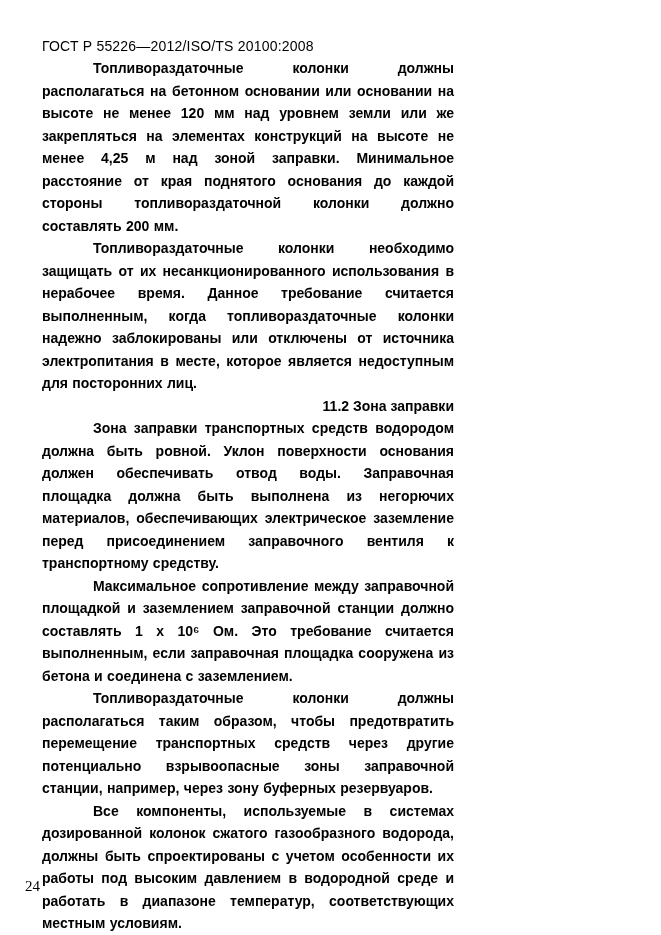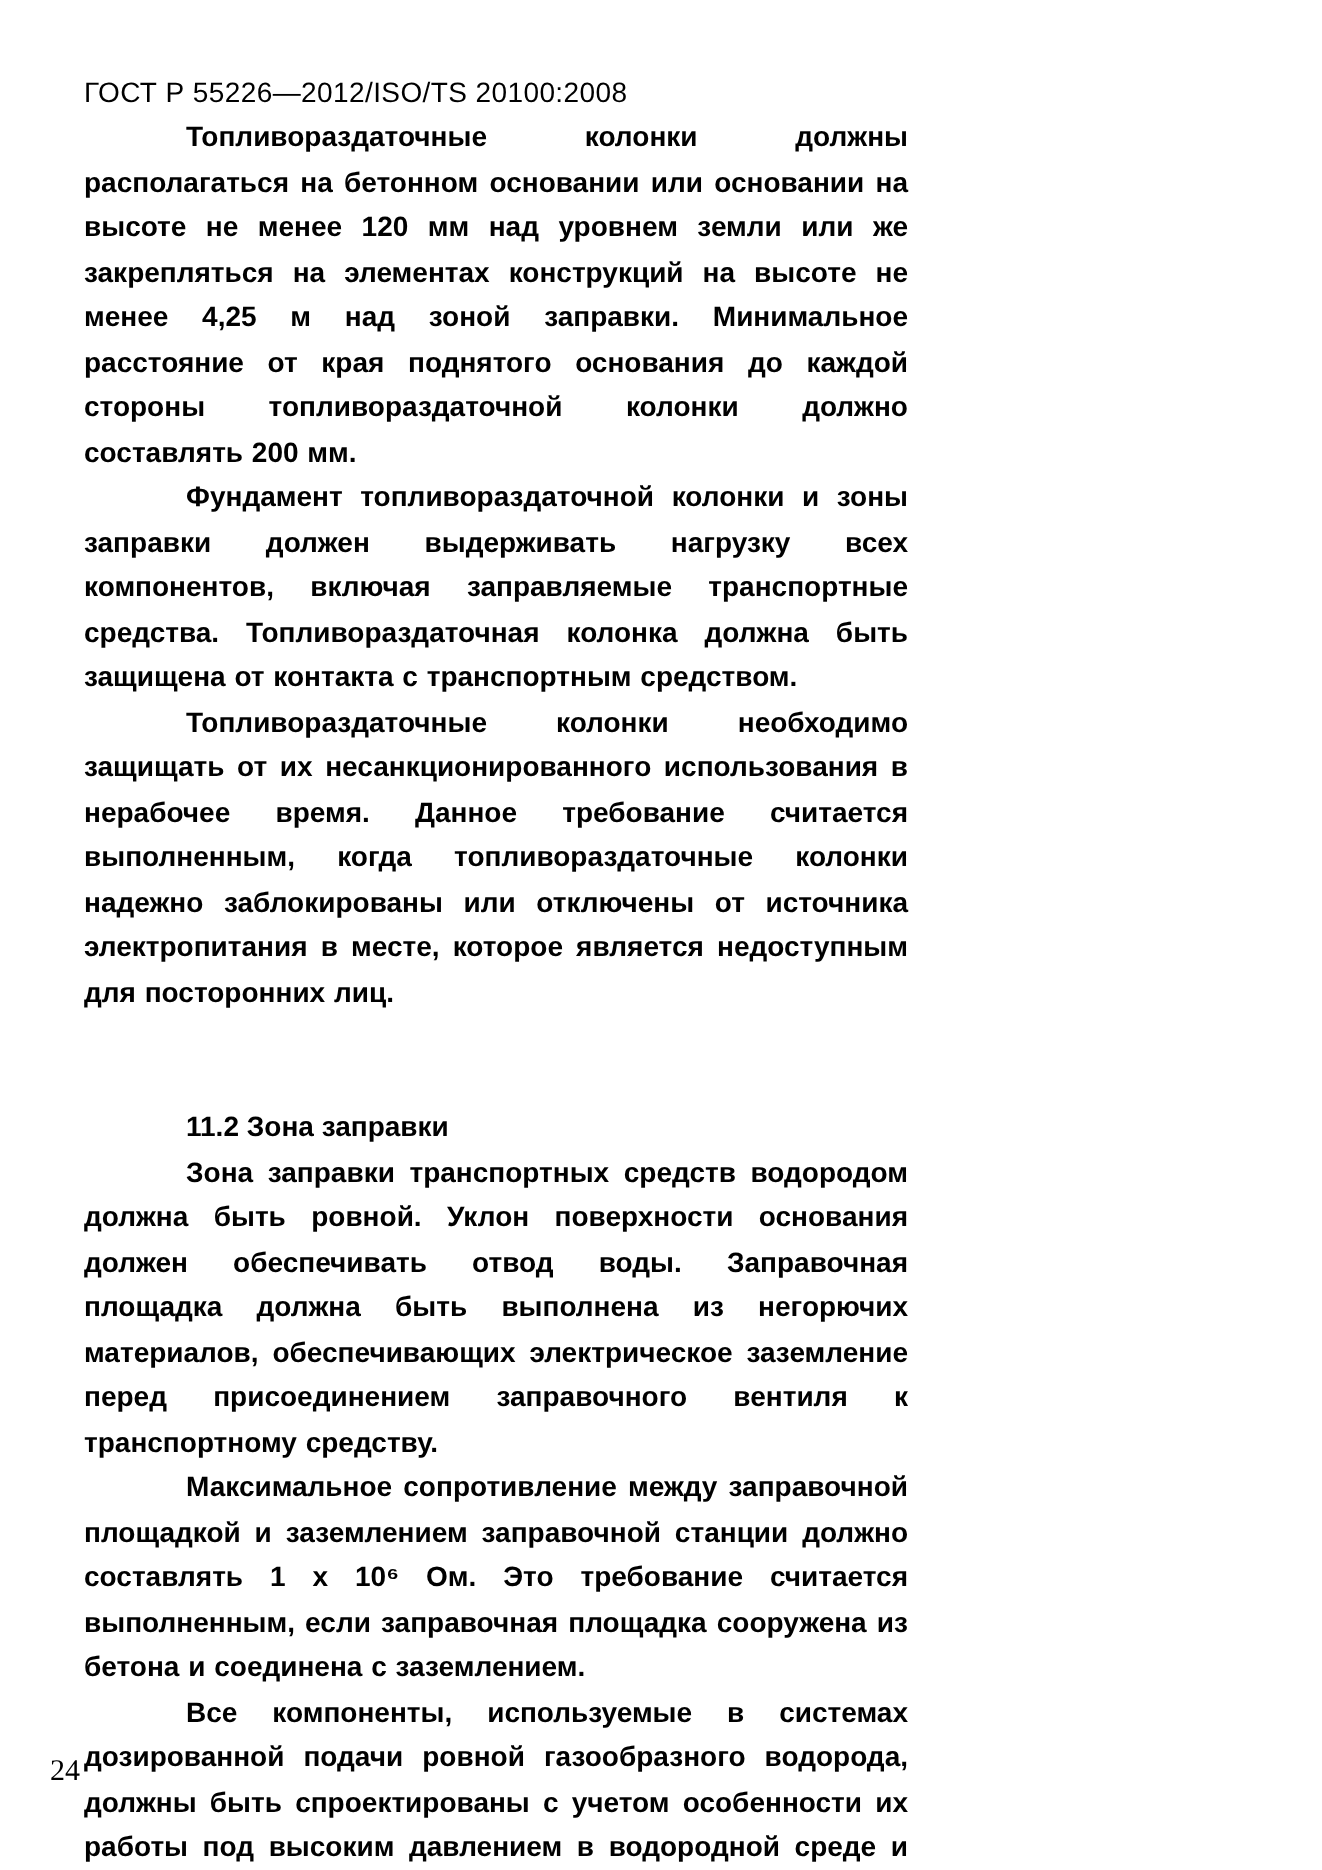--- a/index.html
+++ b/index.html
@@ -38,43 +38,42 @@
     hyphens: none;
     font-weight: bold;
   }
   .body-text p {
     text-align: justify;
     text-align-last: left;
     word-spacing: 0.5px;
   }
   .body-text h2 {
     font-weight: 700;
-    text-align: left;
+    text-align: right;
     font-size: 14px;
-    margin-top: 45px;
   }
   .page-number {
     position: absolute;
     left: 25px;
     top: 876px;
     font-family: Liberation Serif, serif;
     font-size: 15px;
     line-height: 20px;
   }
 </style>
 </head>
 <body>
 
 <div class="page">
   <div class="running-header">ГОСТ Р 55226—2012/ISO/TS 20100:2008</div>
 
   <main class="body-text" id="doc-body">
       <p>Топливораздаточные колонки должны располагаться на бетонном основании или основании на высоте не менее 120 мм над уровнем земли или же закрепляться на элементах конструкций на высоте не менее 4,25 м над зоной заправки. Минимальное расстояние от края поднятого основания до каждой стороны топливораздаточной колонки должно составлять 200 мм.</p>
-      <p>Фундамент топливораздаточной колонки и зоны заправки должен выдерживать нагрузку всех компонентов, включая заправляемые транспортные средства. Топливораздаточная колонка должна быть защищена от контакта с транспортным средством.</p>
       <p>Топливораздаточные колонки необходимо защищать от их несанкционированного использования в нерабочее время. Данное требование считается выполненным, когда топливораздаточные колонки надежно заблокированы или отключены от источника электропитания в месте, которое является недоступным для посторонних лиц.</p>
       <h2>11.2 Зона заправки</h2>
       <p>Зона заправки транспортных средств водородом должна быть ровной. Уклон поверхности основания должен обеспечивать отвод воды. Заправочная площадка должна быть выполнена из негорючих материалов, обеспечивающих электрическое заземление перед присоединением заправочного вентиля к транспортному средству.</p>
       <p>Максимальное сопротивление между заправочной площадкой и заземлением заправочной станции должно составлять 1 х 10⁶ Ом. Это требование считается выполненным, если заправочная площадка сооружена из бетона и соединена с заземлением.</p>
-      <p>Все компоненты, используемые в системах дозированной подачи ровной газообразного водорода, должны быть спроектированы с учетом особенности их работы под высоким давлением в водородной среде и работать в диапазоне температур, соответствующих местным условиям.</p>
+      <p>Топливораздаточные колонки должны располагаться таким образом, чтобы предотвратить перемещение транспортных средств через другие потенциально взрывоопасные зоны заправочной станции, например, через зону буферных резервуаров.</p>
+      <p>Все компоненты, используемые в системах дозированной колонок сжатого газообразного водорода, должны быть спроектированы с учетом особенности их работы под высоким давлением в водородной среде и работать в диапазоне температур, соответствующих местным условиям.</p>
     </main>
 
   <div class="page-number">24</div>
 </div>
 
 </body></html>

